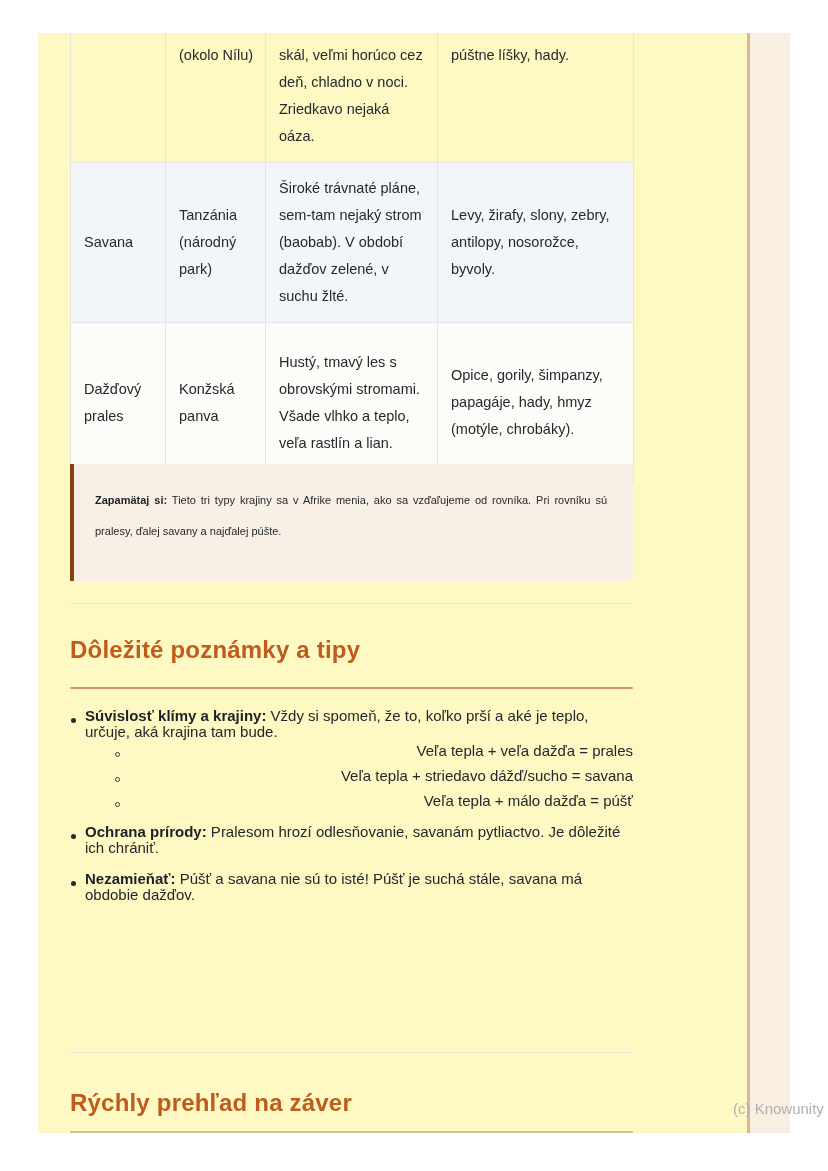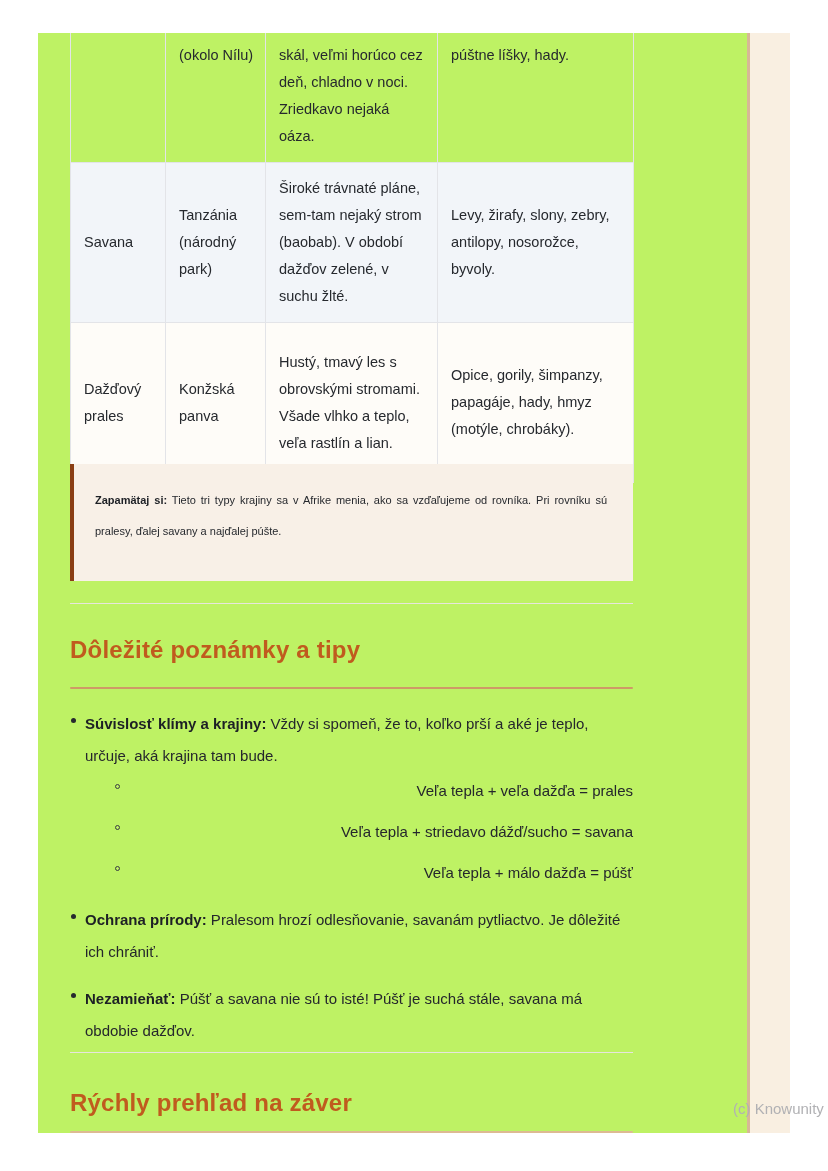--- a/index.html
+++ b/index.html
@@ -6,21 +6,21 @@
   body{
     width:828px;height:1171px;
     background:#ffffff;
     position:relative;
     font-family:"Liberation Sans","DejaVu Sans",sans-serif;
     color:#25272c;
     overflow:hidden;
   }
   .page{
     position:absolute;left:38px;top:33px;width:752px;height:1100px;
-    background:#bef264;overflow:hidden;
+    background:#fef9c3;overflow:hidden;
   }
   .stripe{
     position:absolute;left:709px;top:0;width:40px;height:1100px;
     background:#f9efe1;border-left:3px solid #d7b896;
   }
   
   table.biome{
     position:absolute;left:32px;top:0;width:563px;
     border-collapse:collapse;table-layout:fixed;
     font-size:14.5px;line-height:27px;color:#26292e;
@@ -47,21 +47,21 @@
   .hr-light{position:absolute;left:32px;width:563px;height:1px;background:#e7e5de;}
   .hr-accent{position:absolute;left:32px;width:563px;height:2px;background:#ce9a66;border-radius:1px;}
   .hr-accent.faded{background:#ddba92;}
   
   h2.sec{
     position:absolute;left:32px;margin:0;width:563px;
     font-size:24px;line-height:34px;font-weight:bold;color:#c05b1e;
     letter-spacing:0.2px;
   }
   
-  .bullets{position:absolute;left:32px;top:675px;width:563px;font-size:15px;line-height:32px;}
+  .bullets{position:absolute;left:32px;top:675px;width:563px;font-size:15px;line-height:16px;}
   .bullets ul{list-style:none;margin:0;padding:0;}
   .bullets > ul > li{position:relative;padding-left:15px;margin-bottom:15px;}
   .bullets > ul > li::before{
     content:"";position:absolute;left:1px;top:10px;width:5px;height:5px;
     border-radius:50%;background:#26292e;
   }
   .bullets ul.sub{margin:3px 0 0 30px;text-align:right;}
   .bullets ul.sub li{position:relative;padding-left:13px;margin-bottom:9px;}
   .bullets ul.sub li::before{
     content:"";position:absolute;left:0px;top:9px;width:5px;height:5px;

